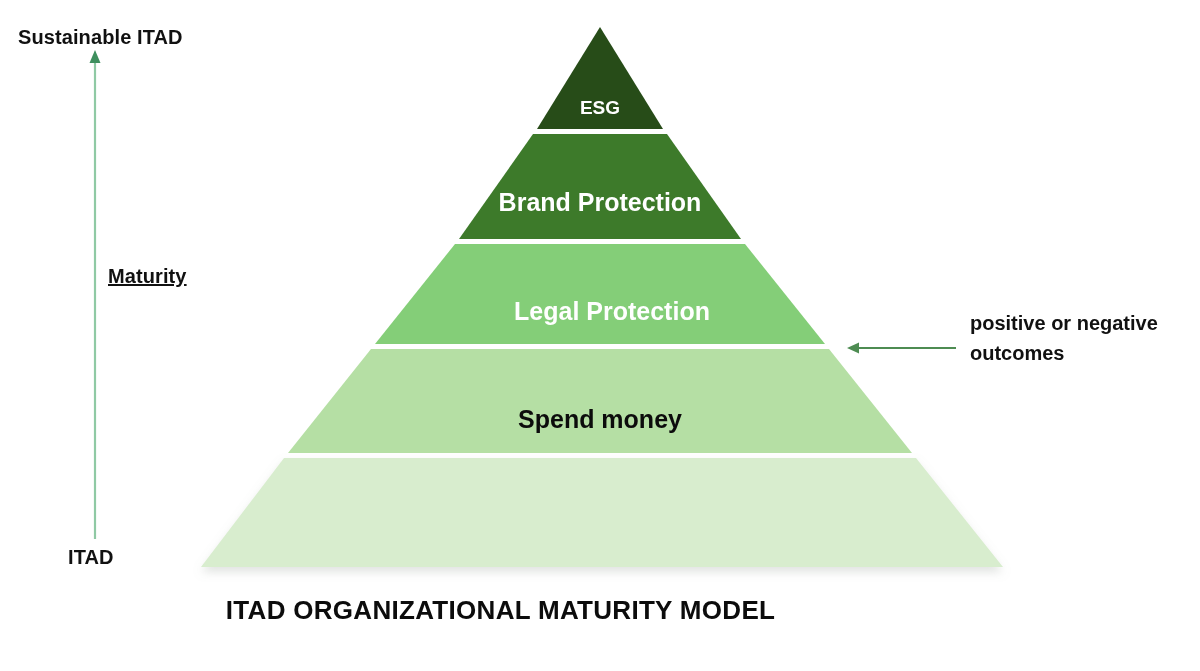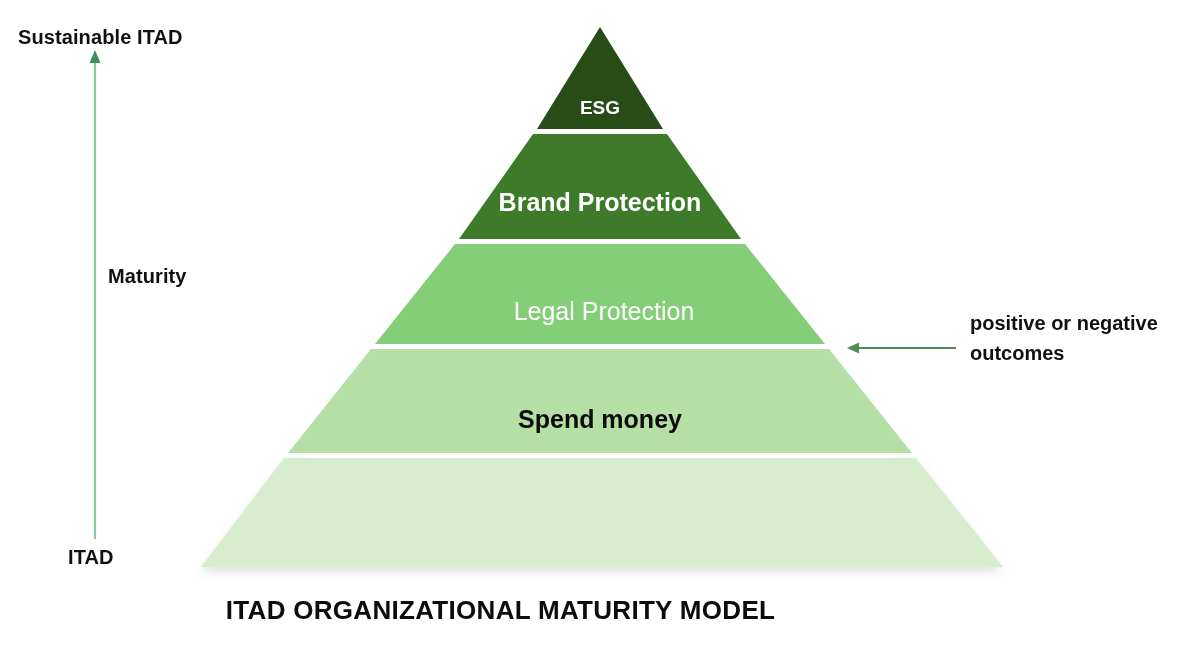--- a/index.html
+++ b/index.html
@@ -26,21 +26,21 @@
   
   .axis-label {
     position: absolute;
     font-size: 20px;
     font-weight: 700;
     color: #111111;
     letter-spacing: 0.1px;
     white-space: nowrap;
   }
   #label-top    { left: 18px;  top: 26px; }
-  #label-middle { left: 108px; top: 265px; font-weight: 700; }
+  #label-middle { left: 108px; top: 265px; font-weight: 700; text-decoration: underline; }
   #label-bottom { left: 68px;  top: 546px; }
 
   #axis-arrow {
     position: absolute;
     left: 72px;
     top: 44px;
     width: 46px;
     height: 500px;
   }
 
@@ -59,21 +59,21 @@
     width: 100%;
     text-align: center;
     white-space: nowrap;
     pointer-events: none;
   }
   .tier-text.light { color: #ffffff; }
   .tier-text.dark  { color: #0c0c0c; }
 
   #tier-label-0 { left: 0; top: 79px;  font-size: 19px; font-weight: 700; }
   #tier-label-1 { left: 0; top: 170px; font-size: 25px; font-weight: 700; }
-  #tier-label-2 { left: 4px; top: 279px; font-size: 25px; font-weight: 400; }
+  #tier-label-2 { left: 12px; top: 279px; font-size: 25px; font-weight: 700; }
   #tier-label-3 { left: 0; top: 387px; font-size: 25px; font-weight: 700; }
   #tier-label-4 { left: 0; top: 496px; font-size: 25px; font-weight: 700; }
 
   
   #annotation-arrow {
     position: absolute;
     left: 842px;
     top: 333px;
     width: 120px;
     height: 30px;

